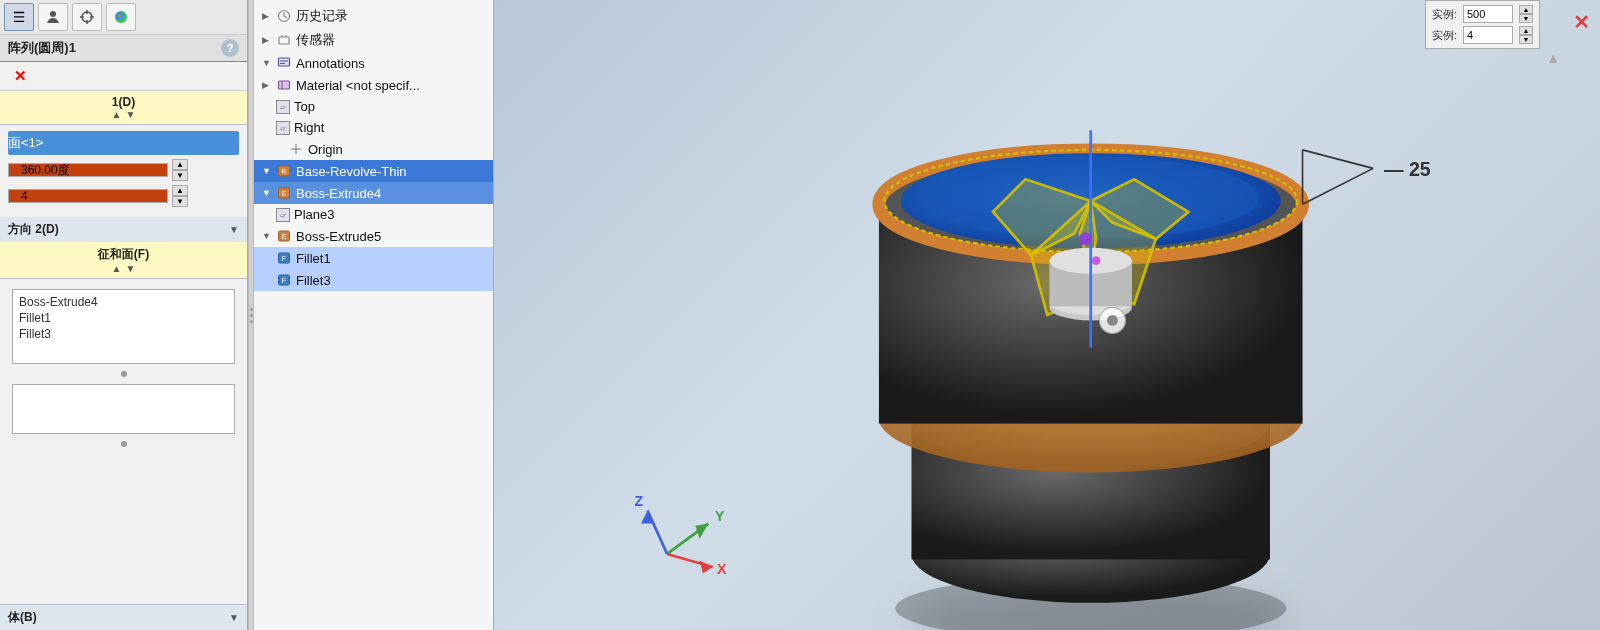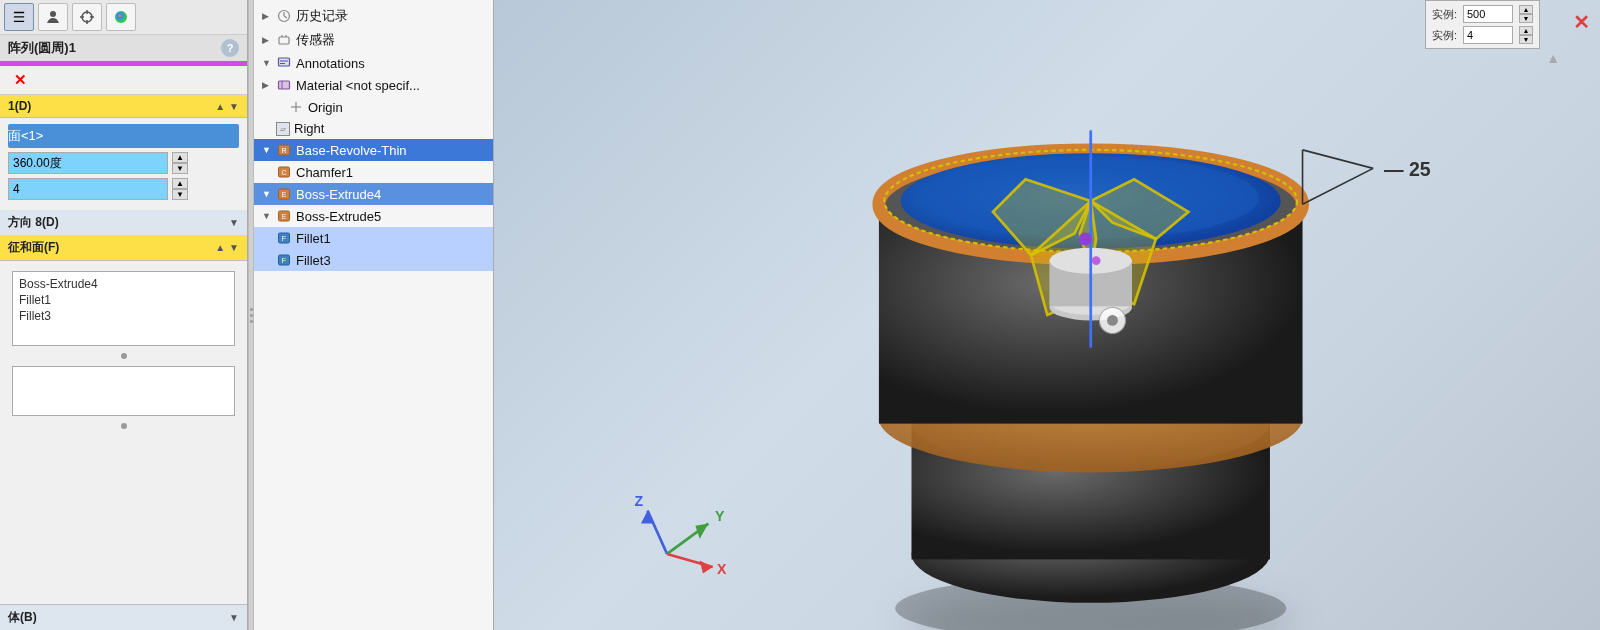--- a/index.html
+++ b/index.html
@@ -51,21 +51,21 @@
       background: #d0d8e8;
       border-color: #7090b0;
     }
 
     .panel-header {
       display: flex;
       align-items: center;
       justify-content: space-between;
       padding: 4px 8px;
       background: #e0e0e0;
-      border-bottom: 5px solid #d946ef;
+      border-bottom: 1px solid #d946ef;
     }
 
     .panel-title {
       font-size: 13px;
       font-weight: bold;
       color: #222;
     }
 
     .panel-help {
       width: 18px;
@@ -88,23 +88,24 @@
       font-weight: bold;
       padding: 2px 6px;
       display: inline-block;
     }
 
     .section-header {
       display: flex;
       align-items: center;
       justify-content: space-between;
       padding: 4px 8px;
-      background: #fde047;
+      background: #fef9c3;
       border-bottom: 1px solid #bbc;
       cursor: pointer;
+      flex-direction: column;
     }
 
     .section-title {
       font-size: 12px;
       font-weight: bold;
       color: #222;
     }
 
     .section-content {
       padding: 6px 8px;
@@ -137,24 +138,24 @@
 
     .input-row {
       display: flex;
       align-items: center;
       gap: 4px;
       margin: 4px 0;
     }
 
     .num-input {
       width: 160px;
-      height: 22px;
+      height: 14px;
       border: 1px solid #aaa;
-      background: #7dd3fc;
-      padding: 2px 4px;
+      background: #c2410c;
+      padding: 2px 12px;
       font-size: 12px;
     }
 
     .spin-btns {
       display: flex;
       flex-direction: column;
     }
 
     .spin-btn {
       width: 16px;
@@ -421,21 +422,21 @@
     <div class="input-row">
       <input class="num-input" type="text" value="4" style="">
       <div class="spin-btns">
         <div class="spin-btn">▲</div>
         <div class="spin-btn">▼</div>
       </div>
     </div>
   </div>
 
   <div class="direction-section">
-    <span class="section-title">方向 8(D)</span>
+    <span class="section-title">方向 2(D)</span>
     <span style="font-size:10px;color:#555;">▼</span>
   </div>
 
   <div class="section-header">
     <span class="section-title">征和面(F)</span>
     <div style="display:flex;gap:4px;align-items:center;">
       <span style="font-size:10px;color:#555;">▲</span>
       <span style="font-size:10px;color:#555;">▼</span>
     </div>
   </div>
@@ -510,64 +511,64 @@
   <div class="tree-item">
     <span class="expand-arrow">▶</span>
     <span class="tree-icon">
       <svg width="14" height="14" viewBox="0 0 14 14">
           <rect x="1.5" y="3" width="11" height="8" rx="1" fill="rgba(180,120,200,0.4)" stroke="#8050a0" stroke-width="1.2"></rect>
           <line x1="5" y1="3" x2="5" y2="11" stroke="#8050a0" stroke-width="1"></line>
         </svg>
     </span>
     <span>Material &lt;not specif...</span>
   </div>
-  <div class="tree-item indent-1">
+  <div class="tree-item">
     <span class="expand-arrow" style="visibility:hidden;">▶</span>
-    <span class="tree-icon">
-      <svg width="14" height="14" viewBox="0 0 14 14">
-          <line x1="2" y1="7" x2="12" y2="7" stroke="#888" stroke-width="1.2"></line>
-          <line x1="7" y1="2" x2="7" y2="12" stroke="#888" stroke-width="1.2"></line>
-        </svg>
-    </span>
-    <span>Origin</span>
+    <span class="tree-icon icon-plane" style="border:1px solid #888; background:rgba(180,180,220,0.3); font-size:7px; color:#555; width:14px; height:14px; text-align:center; line-height:14px;">▱</span>
+    <span>Top</span>
   </div>
   <div class="tree-item">
     <span class="expand-arrow" style="visibility:hidden;">▶</span>
     <span class="tree-icon icon-plane" style="border:1px solid #888; background:rgba(180,180,220,0.3); font-size:7px; color:#555; width:14px; height:14px; text-align:center; line-height:14px;">▱</span>
     <span>Right</span>
   </div>
+  <div class="tree-item indent-1">
+    <span class="expand-arrow" style="visibility:hidden;">▶</span>
+    <span class="tree-icon">
+      <svg width="14" height="14" viewBox="0 0 14 14">
+          <line x1="2" y1="7" x2="12" y2="7" stroke="#888" stroke-width="1.2"></line>
+          <line x1="7" y1="2" x2="7" y2="12" stroke="#888" stroke-width="1.2"></line>
+        </svg>
+    </span>
+    <span>Origin</span>
+  </div>
   <div class="tree-item" style="background:#3c78d8; color:#fff;">
     <span class="expand-arrow" style="color:#fff;">▼</span>
     <span class="tree-icon">
       <svg width="14" height="14" viewBox="0 0 14 14">
           <rect x="1.5" y="2" width="11" height="10" rx="1.5" fill="#d08040" stroke="#a06020" stroke-width="1"></rect>
           <text x="7" y="9.5" text-anchor="middle" fill="#fff" font-size="7">R</text>
         </svg>
     </span>
     <span>Base-Revolve-Thin</span>
   </div>
-  <div class="tree-item">
-    <span class="expand-arrow" style="visibility:hidden;">▶</span>
-    <span class="tree-icon">
-      <svg width="14" height="14" viewBox="0 0 14 14">
-          <rect x="1.5" y="2" width="11" height="10" rx="1.5" fill="#d08040" stroke="#a06020" stroke-width="1"></rect>
-          <text x="7" y="9.5" text-anchor="middle" fill="#fff" font-size="7">C</text>
-        </svg>
-    </span>
-    <span>Chamfer1</span>
-  </div>
   <div class="tree-item" style="background:#5a90e0; color:#fff;">
     <span class="expand-arrow" style="color:#fff;">▼</span>
     <span class="tree-icon">
       <svg width="14" height="14" viewBox="0 0 14 14">
           <rect x="1.5" y="2" width="11" height="10" rx="1.5" fill="#d08040" stroke="#a06020" stroke-width="1"></rect>
           <text x="7" y="9.5" text-anchor="middle" fill="#fff" font-size="7">E</text>
         </svg>
     </span>
     <span>Boss-Extrude4</span>
+  </div>
+  <div class="tree-item">
+    <span class="expand-arrow" style="visibility:hidden;">▶</span>
+    <span class="tree-icon icon-plane" style="border:1px solid #888; background:rgba(180,180,220,0.3); font-size:7px; color:#555; width:14px; height:14px; text-align:center; line-height:14px;">▱</span>
+    <span>Plane3</span>
   </div>
   <div class="tree-item">
     <span class="expand-arrow">▼</span>
     <span class="tree-icon">
       <svg width="14" height="14" viewBox="0 0 14 14">
           <rect x="1.5" y="2" width="11" height="10" rx="1.5" fill="#d08040" stroke="#a06020" stroke-width="1"></rect>
           <text x="7" y="9.5" text-anchor="middle" fill="#fff" font-size="7">E</text>
         </svg>
     </span>
     <span>Boss-Extrude5</span>

